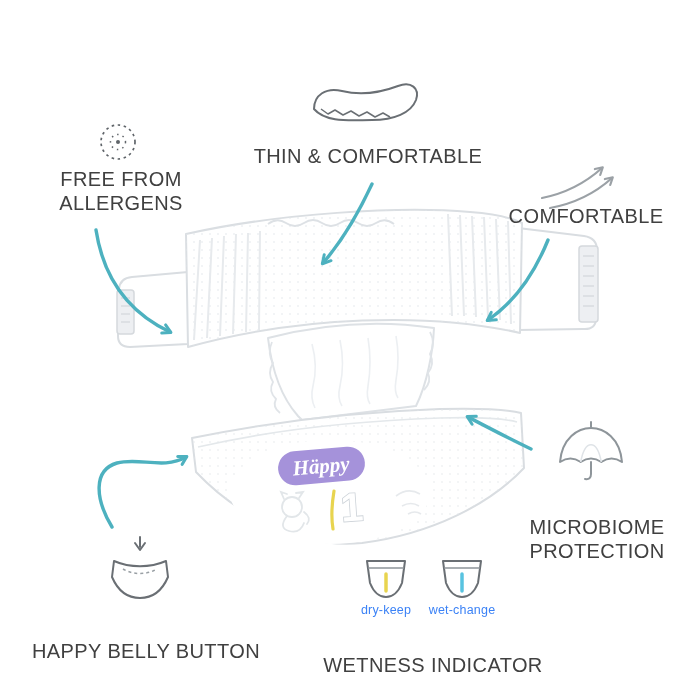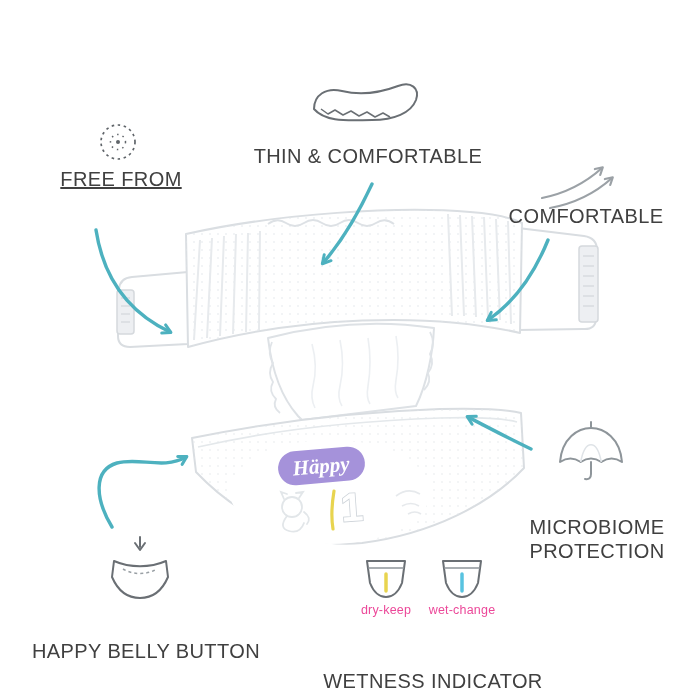--- a/index.html
+++ b/index.html
@@ -8,21 +8,21 @@
     font-family:"Liberation Sans", sans-serif; color:#3e3e3e; overflow:hidden;
   }
   svg.overlay { position:absolute; left:0; top:0; width:700px; height:700px; }
   .label {
     position:absolute; transform:translateX(-50%); text-align:center;
     font-size:20px; letter-spacing:0.4px; line-height:1.22; white-space:nowrap;
     color:#404040;
   }
   .sublabel {
     position:absolute; transform:translateX(-50%); text-align:center;
-    font-size:12.5px; letter-spacing:0.2px; color:#ec4899; white-space:nowrap;
+    font-size:12.5px; letter-spacing:0.2px; color:#3b82f6; white-space:nowrap;
   }
 </style>
 </head>
 <body>
 
 <div class="stage">
 
   <svg class="overlay" viewBox="0 0 700 700">
     <defs>
       <pattern id="dots" width="8" height="8" patternUnits="userSpaceOnUse">
@@ -135,22 +135,23 @@
       <path d="M0,-4 L0,13" stroke="#e8d44f" stroke-width="3.5" stroke-linecap="round"></path>
     </g>
 
     <g transform="translate(462,578)">
       <path d="M-19,-17 L19,-17 L16,5 C12,15 7,19 0,19 C-7,19 -12,15 -16,5 Z" fill="#ffffff" stroke="#6a6f74" stroke-width="2" stroke-linejoin="round"></path>
       <path d="M-18,-10 L18,-10" stroke="#8d9398" stroke-width="1.4"></path>
       <path d="M0,-4 L0,13" stroke="#58c3e0" stroke-width="3.5" stroke-linecap="round"></path>
     </g>
   </svg>
 
-  <div class="label" style="left:121px; top:167px;text-decoration:underline;">
+  <div class="label" style="left:121px; top:167px;">
     <div>FREE FROM</div>
+    <div>ALLERGENS</div>
   </div>
 
   <div class="label" style="left:368px; top:144px;">
     <div>THIN &amp; COMFORTABLE</div>
   </div>
 
   <div class="label" style="left:586px; top:204px;">
     <div>COMFORTABLE</div>
   </div>
 
@@ -160,17 +161,17 @@
   </div>
 
   <div class="label" style="left:146px; top:639px;">
     <div>HAPPY BELLY BUTTON</div>
   </div>
 
   <div class="sublabel" style="left:386px; top:603px;"><span>dry-keep</span></div>
 
   <div class="sublabel" style="left:462px; top:603px;"><span>wet-change</span></div>
 
-  <div class="label" style="left:433px; top:653px;margin-top:16px;">
+  <div class="label" style="left:433px; top:653px;">
     <div>WETNESS INDICATOR</div>
   </div>
 
 </div>
 
 </body></html>

